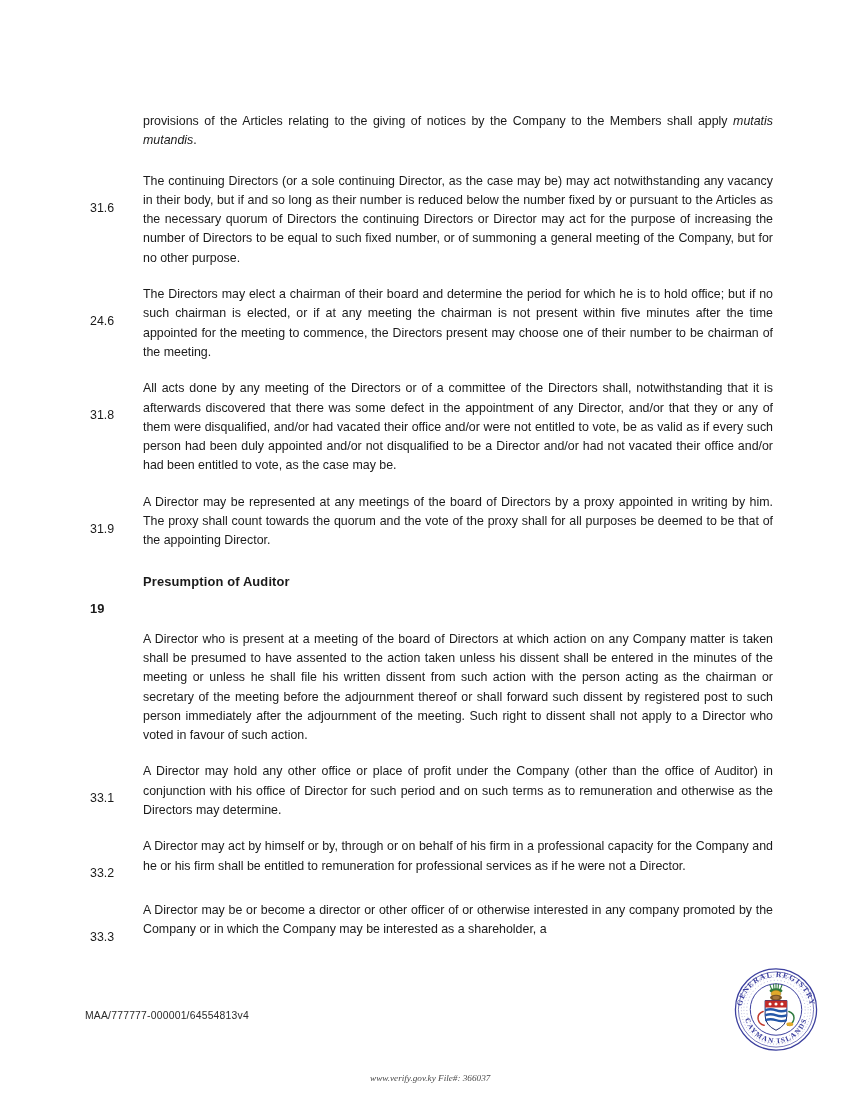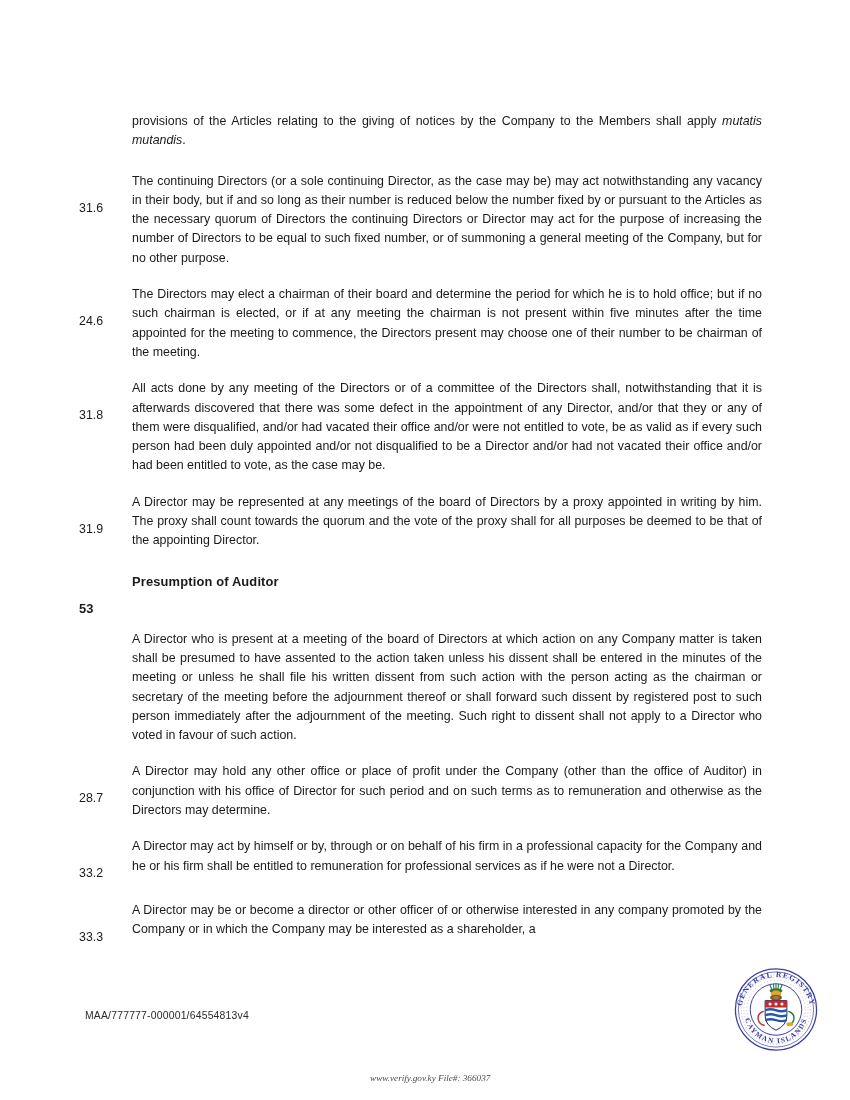--- a/index.html
+++ b/index.html
@@ -13,21 +13,21 @@
     height: 1100px;
     background: #ffffff;
     font-family: "Liberation Sans", sans-serif;
     color: #1a1a1a;
     overflow: hidden;
   }
 
   
   .content {
     position: absolute;
-    left: 79px;
+    left: 90px;
     top: 112px;
     width: 683px;
   }
 
   
   .clause {
     display: flex;
     align-items: flex-start;
     margin-bottom: 17px;
   }
@@ -150,32 +150,32 @@
       <div class="clause-num">31.8</div>
       <div class="clause-body">All acts done by any meeting of the Directors or of a committee of the Directors shall, notwithstanding that it is afterwards discovered that there was some defect in the appointment of any Director, and/or that they or any of them were disqualified, and/or had vacated their office and/or were not entitled to vote, be as valid as if every such person had been duly appointed and/or not disqualified to be a Director and/or had not vacated their office and/or had been entitled to vote, as the case may be.</div>
     </div>
 
     <div class="clause tight">
       <div class="clause-num">31.9</div>
       <div class="clause-body">A Director may be represented at any meetings of the board of Directors by a proxy appointed in writing by him. The proxy shall count towards the quorum and the vote of the proxy shall for all purposes be deemed to be that of the appointing Director.</div>
     </div>
 
     <div class="heading">
-      <div class="clause-num">53</div>
+      <div class="clause-num">19</div>
       <div class="heading-text">Presumption of Auditor</div>
     </div>
 
     <div class="clause">
       <div class="clause-num"></div>
       <div class="clause-body">A Director who is present at a meeting of the board of Directors at which action on any Company matter is taken shall be presumed to have assented to the action taken unless his dissent shall be entered in the minutes of the meeting or unless he shall file his written dissent from such action with the person acting as the chairman or secretary of the meeting before the adjournment thereof or shall forward such dissent by registered post to such person immediately after the adjournment of the meeting. Such right to dissent shall not apply to a Director who voted in favour of such action.</div>
     </div>
 
 
     <div class="clause">
-      <div class="clause-num">28.7</div>
+      <div class="clause-num">33.1</div>
       <div class="clause-body">A Director may hold any other office or place of profit under the Company (other than the office of Auditor) in conjunction with his office of Director for such period and on such terms as to remuneration and otherwise as the Directors may determine.</div>
     </div>
 
     <div class="clause">
       <div class="clause-num">33.2</div>
       <div class="clause-body">A Director may act by himself or by, through or on behalf of his firm in a professional capacity for the Company and he or his firm shall be entitled to remuneration for professional services as if he were not a Director.</div>
     </div>
 
     <div class="clause">
       <div class="clause-num">33.3</div>

